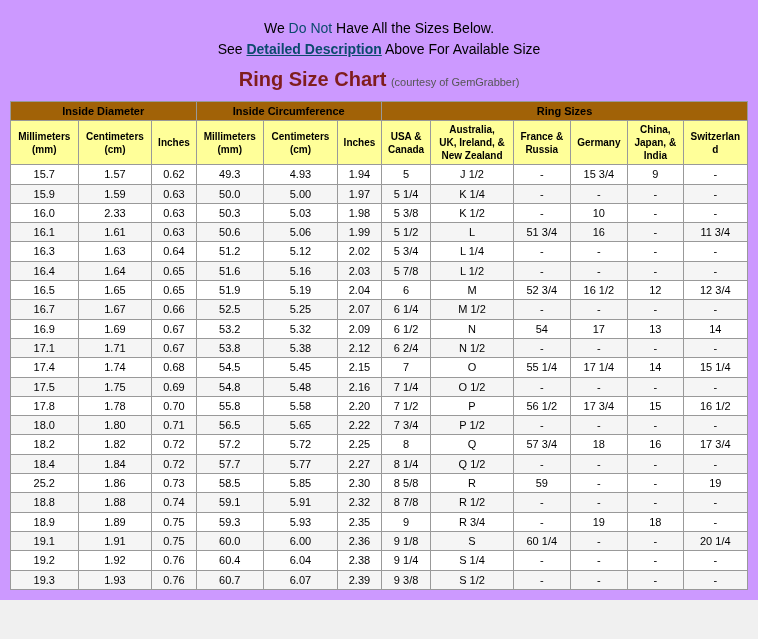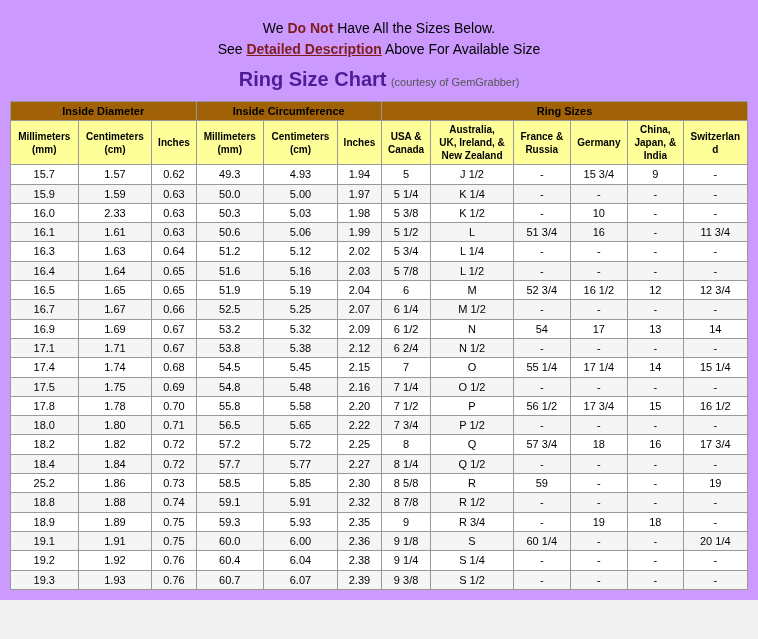--- a/index.html
+++ b/index.html
@@ -15,34 +15,34 @@
       padding: 10px;
     }
     .header {
       text-align: center;
       padding: 8px 4px 4px 4px;
       font-size: 14px;
       color: #000;
       line-height: 1.5;
     }
     .header .do-not {
-      color: #7f1d1d;
-      font-weight: bold;
+      color: #0c4a6e;
+      font-weight: normal;
     }
     .header .detailed {
-      color: #7f1d1d;
+      color: #0c4a6e;
       font-weight: bold;
       text-decoration: underline;
     }
     .chart-title {
       text-align: center;
       font-size: 20px;
       font-weight: bold;
       padding: 6px 0 2px 0;
-      color: #4c1d95;
+      color: #7f1d1d;
     }
     .chart-subtitle {
       font-size: 11px;
       font-weight: normal;
       color: #555;
     }
     .table-wrapper {
       overflow-x: auto;
       margin-top: 6px;
     }

